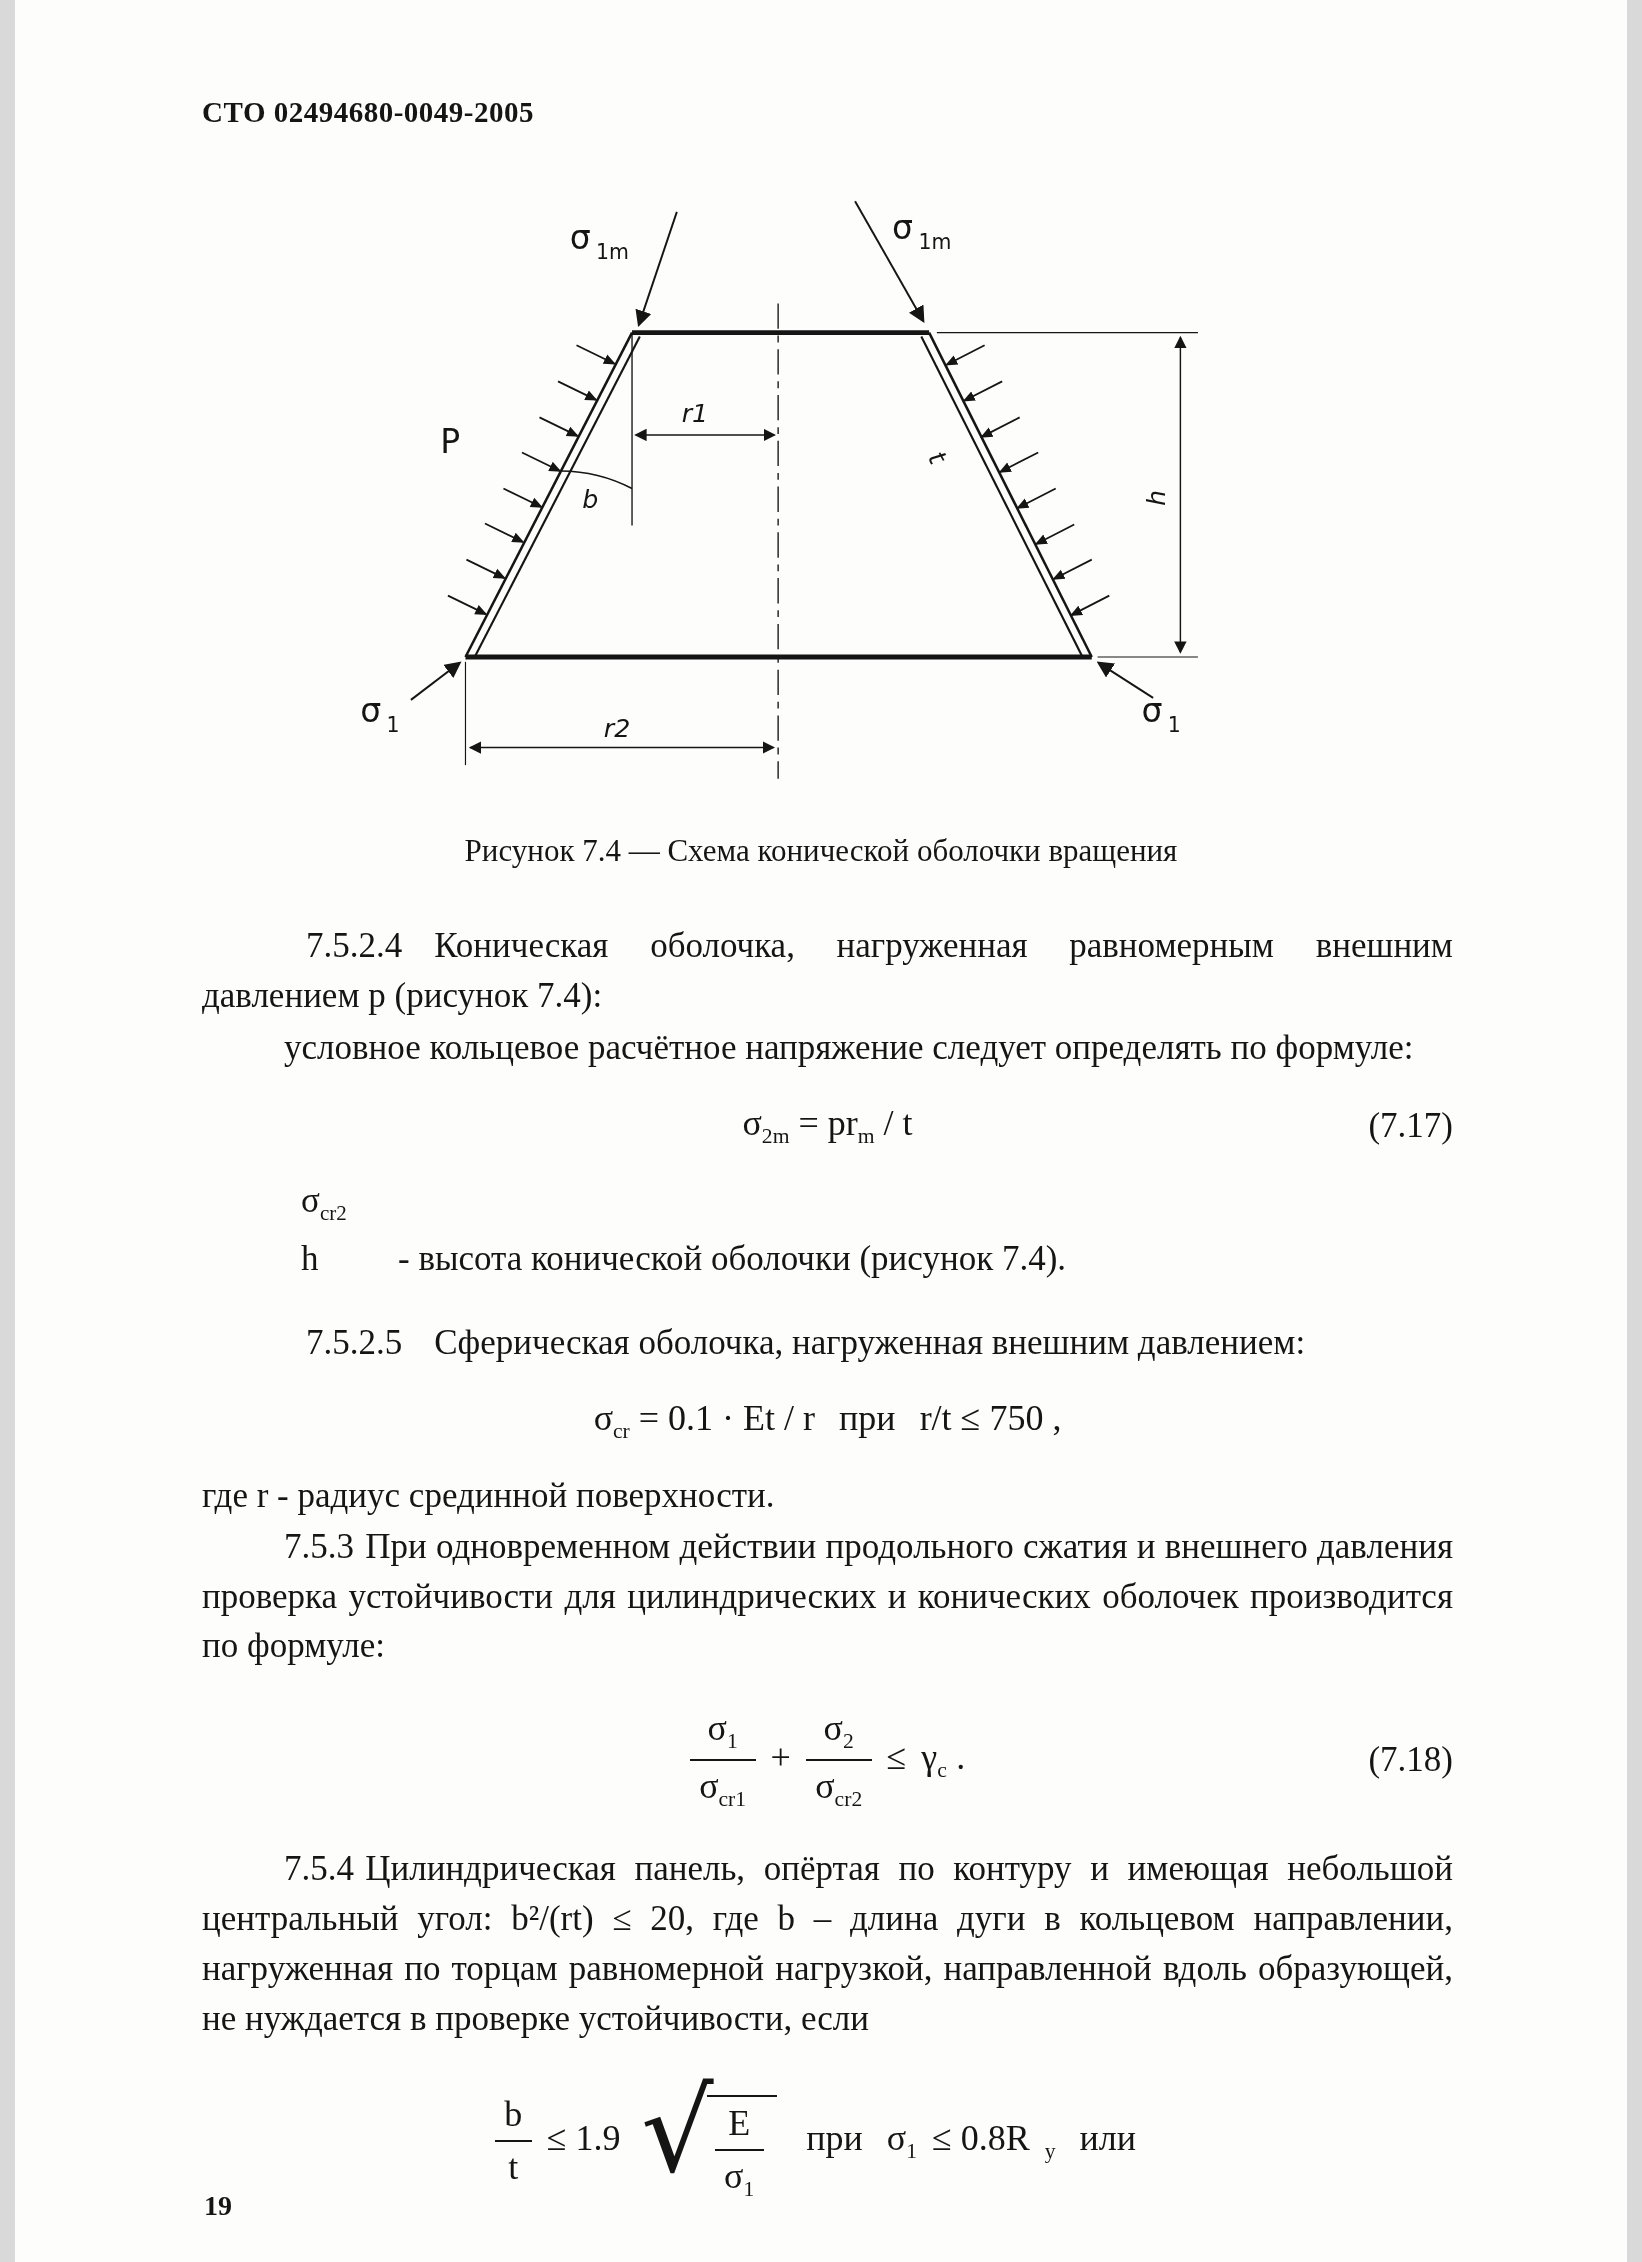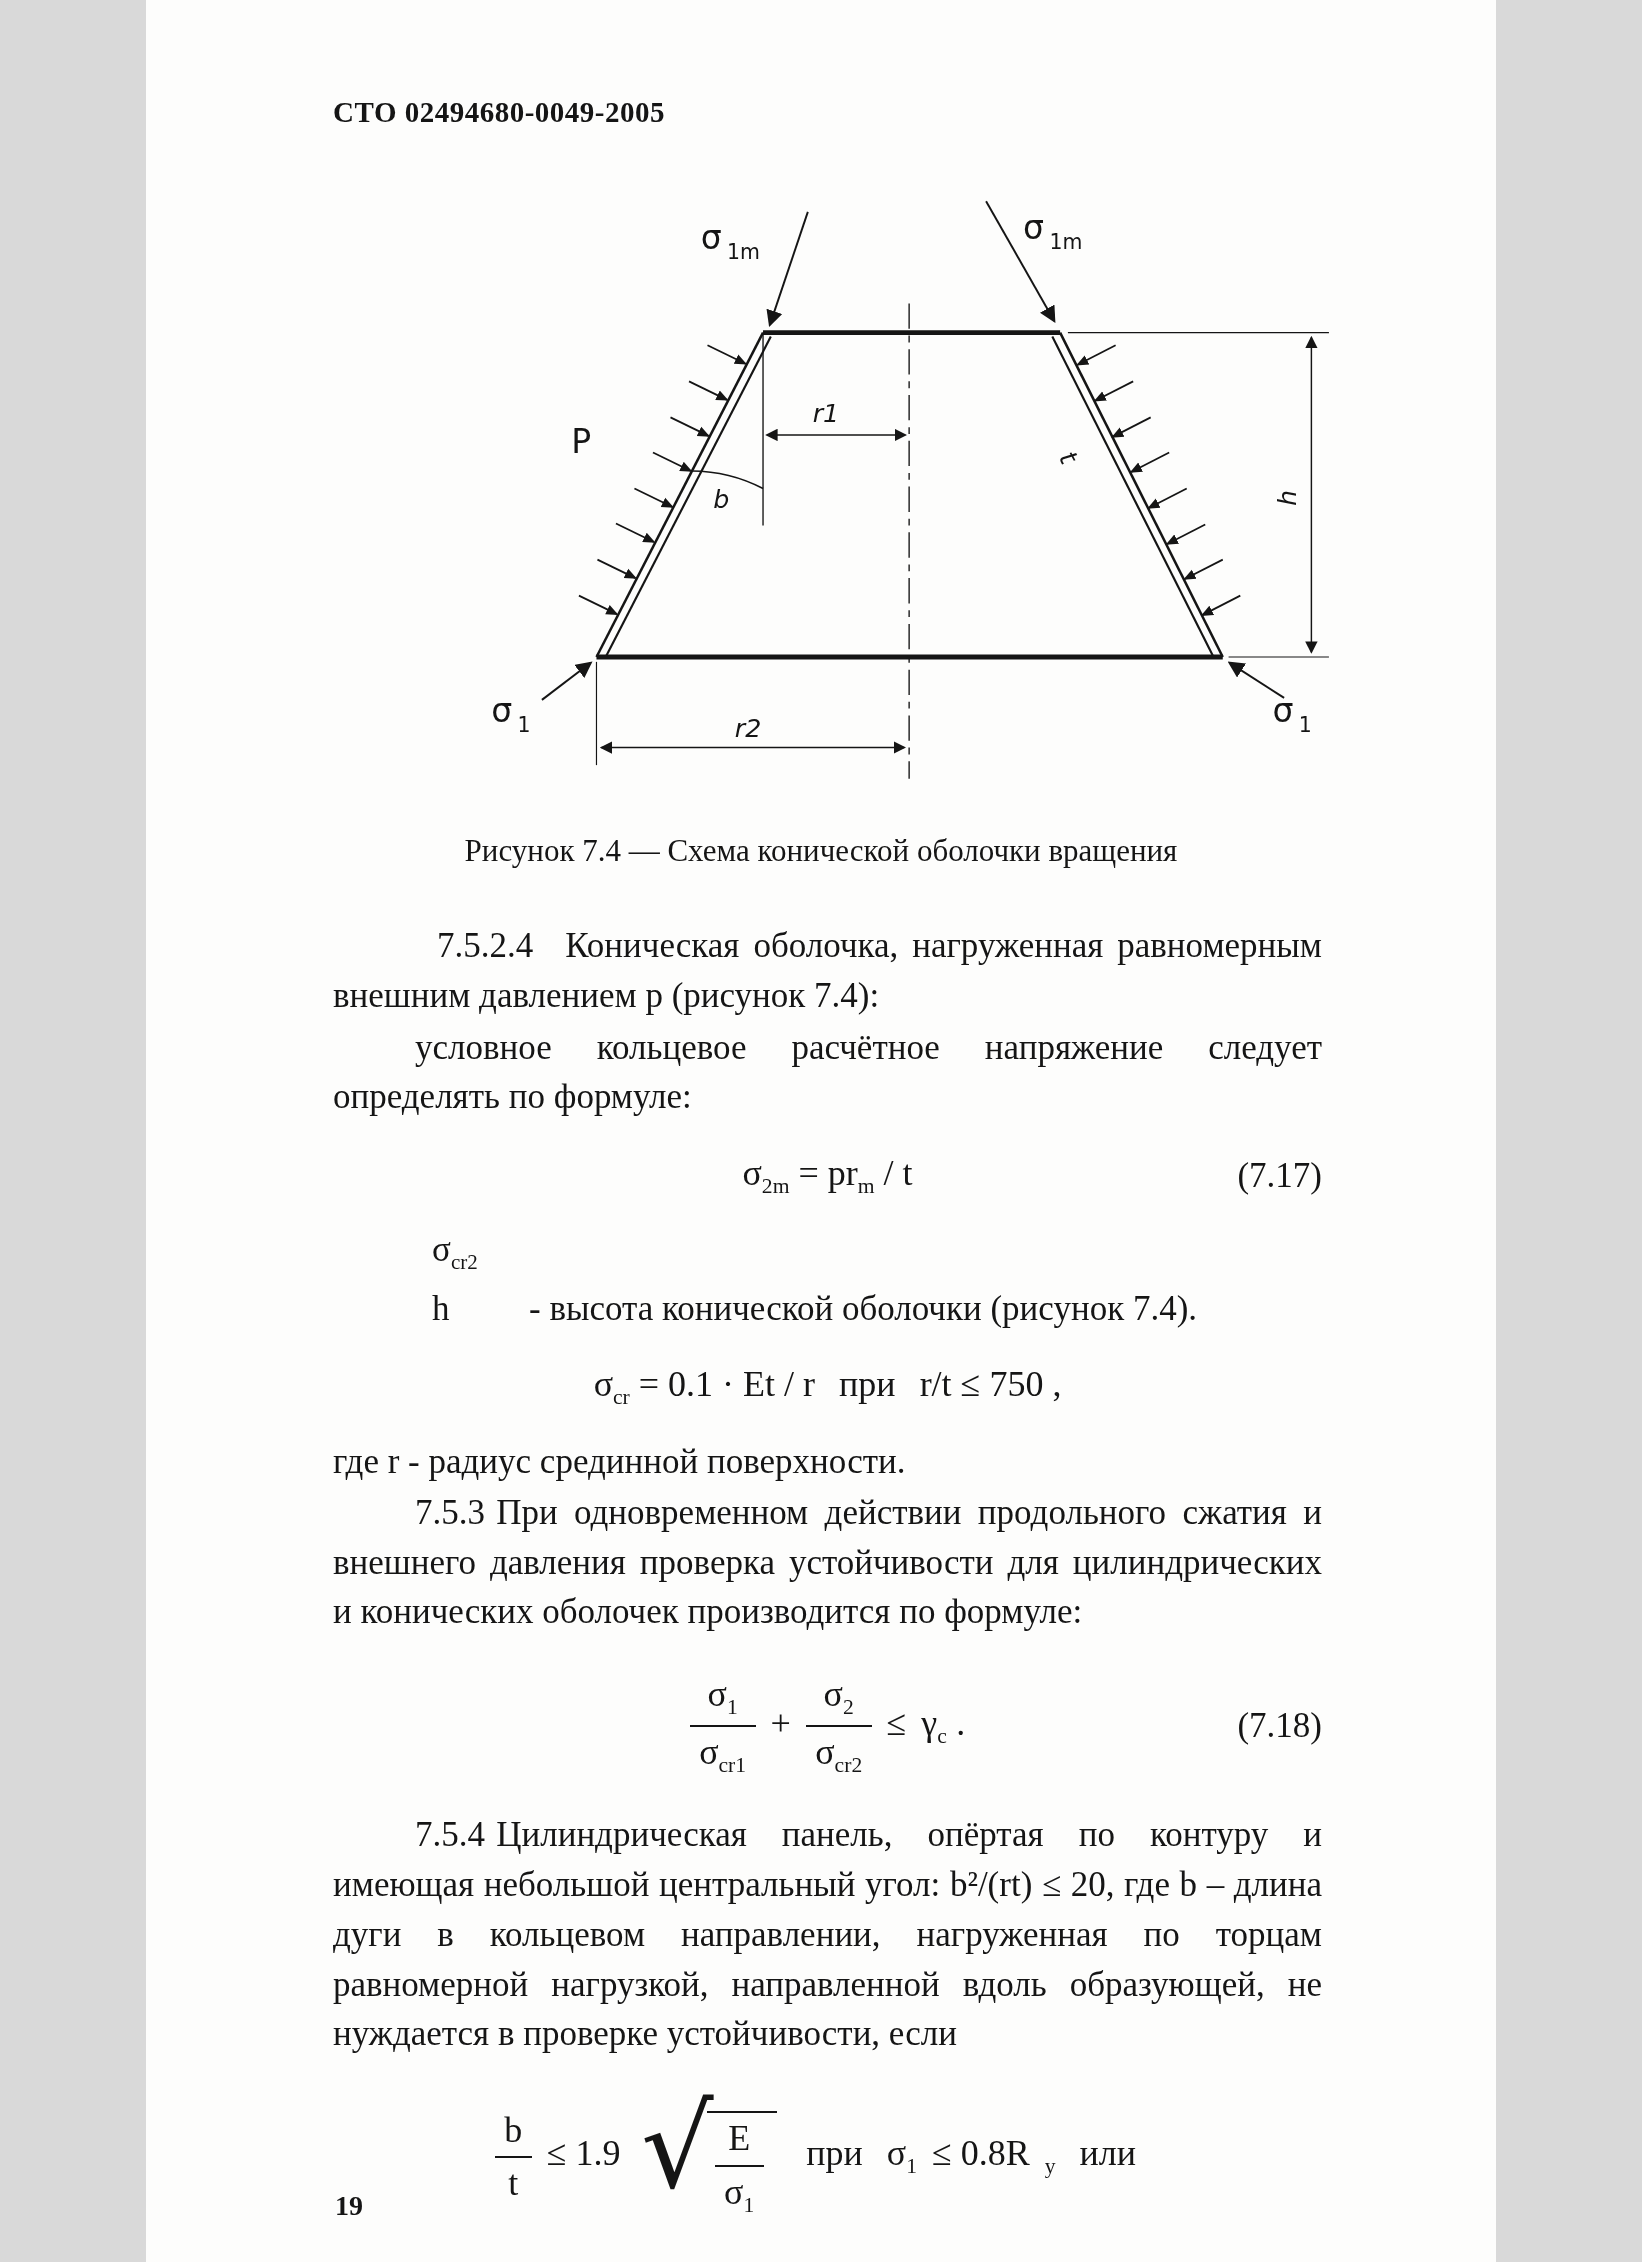--- a/index.html
+++ b/index.html
@@ -1,19 +1,19 @@
 <!DOCTYPE html>
 <html lang="ru" style="font-size:15px"><head>
 <meta charset="utf-8">
 <style>
   * { box-sizing: border-box; }
   html, body { margin: 0; padding: 0; background: #d9d9d9; }
   .page {
     position: relative;
-    width: 1350px; height: 2263px;
+    width: 1612px; height: 2263px;
     margin: 0 auto;
     background: #fdfdfc;
     color: #151515;
     font-family: "Liberation Serif", serif;
     overflow: hidden;
   }
   .doc-header {
     position: absolute; top: 96px; left: 187px;
     font-size: 29px; font-weight: bold; letter-spacing: 0.5px;
   }
@@ -163,20 +163,21 @@
 
     <div class="def-row">
       <span class="def-term"><span>σ</span><sub>cr2</sub></span>
     </div>
 
     <div class="def-row">
       <span class="def-term">h</span>
       <span class="def-body">- высота конической оболочки (рисунок 7.4).</span>
     </div>
 
+    <p class="para indent mt-l"><span class="gap-l">7.5.2.5</span><span>Сферическая оболочка, нагруженная внешним давлением:</span></p>
 
     <div class="formula-row">
       <span class="formula"><span>σ</span><sub>cr</sub><span> = 0.1 · Et / r</span><span class="pri">при</span><span>r/t ≤ 750 ,</span></span>
     </div>
 
     <p class="para">где r - радиус срединной поверхности.</p>
 
     <p class="para indent"><span class="gap-s">7.5.3</span><span>При одновременном действии продольного сжатия и внешнего давления проверка устойчивости для цилиндрических и конических оболочек производится по формуле:</span></p>
 
     <div class="formula-row f-big">

